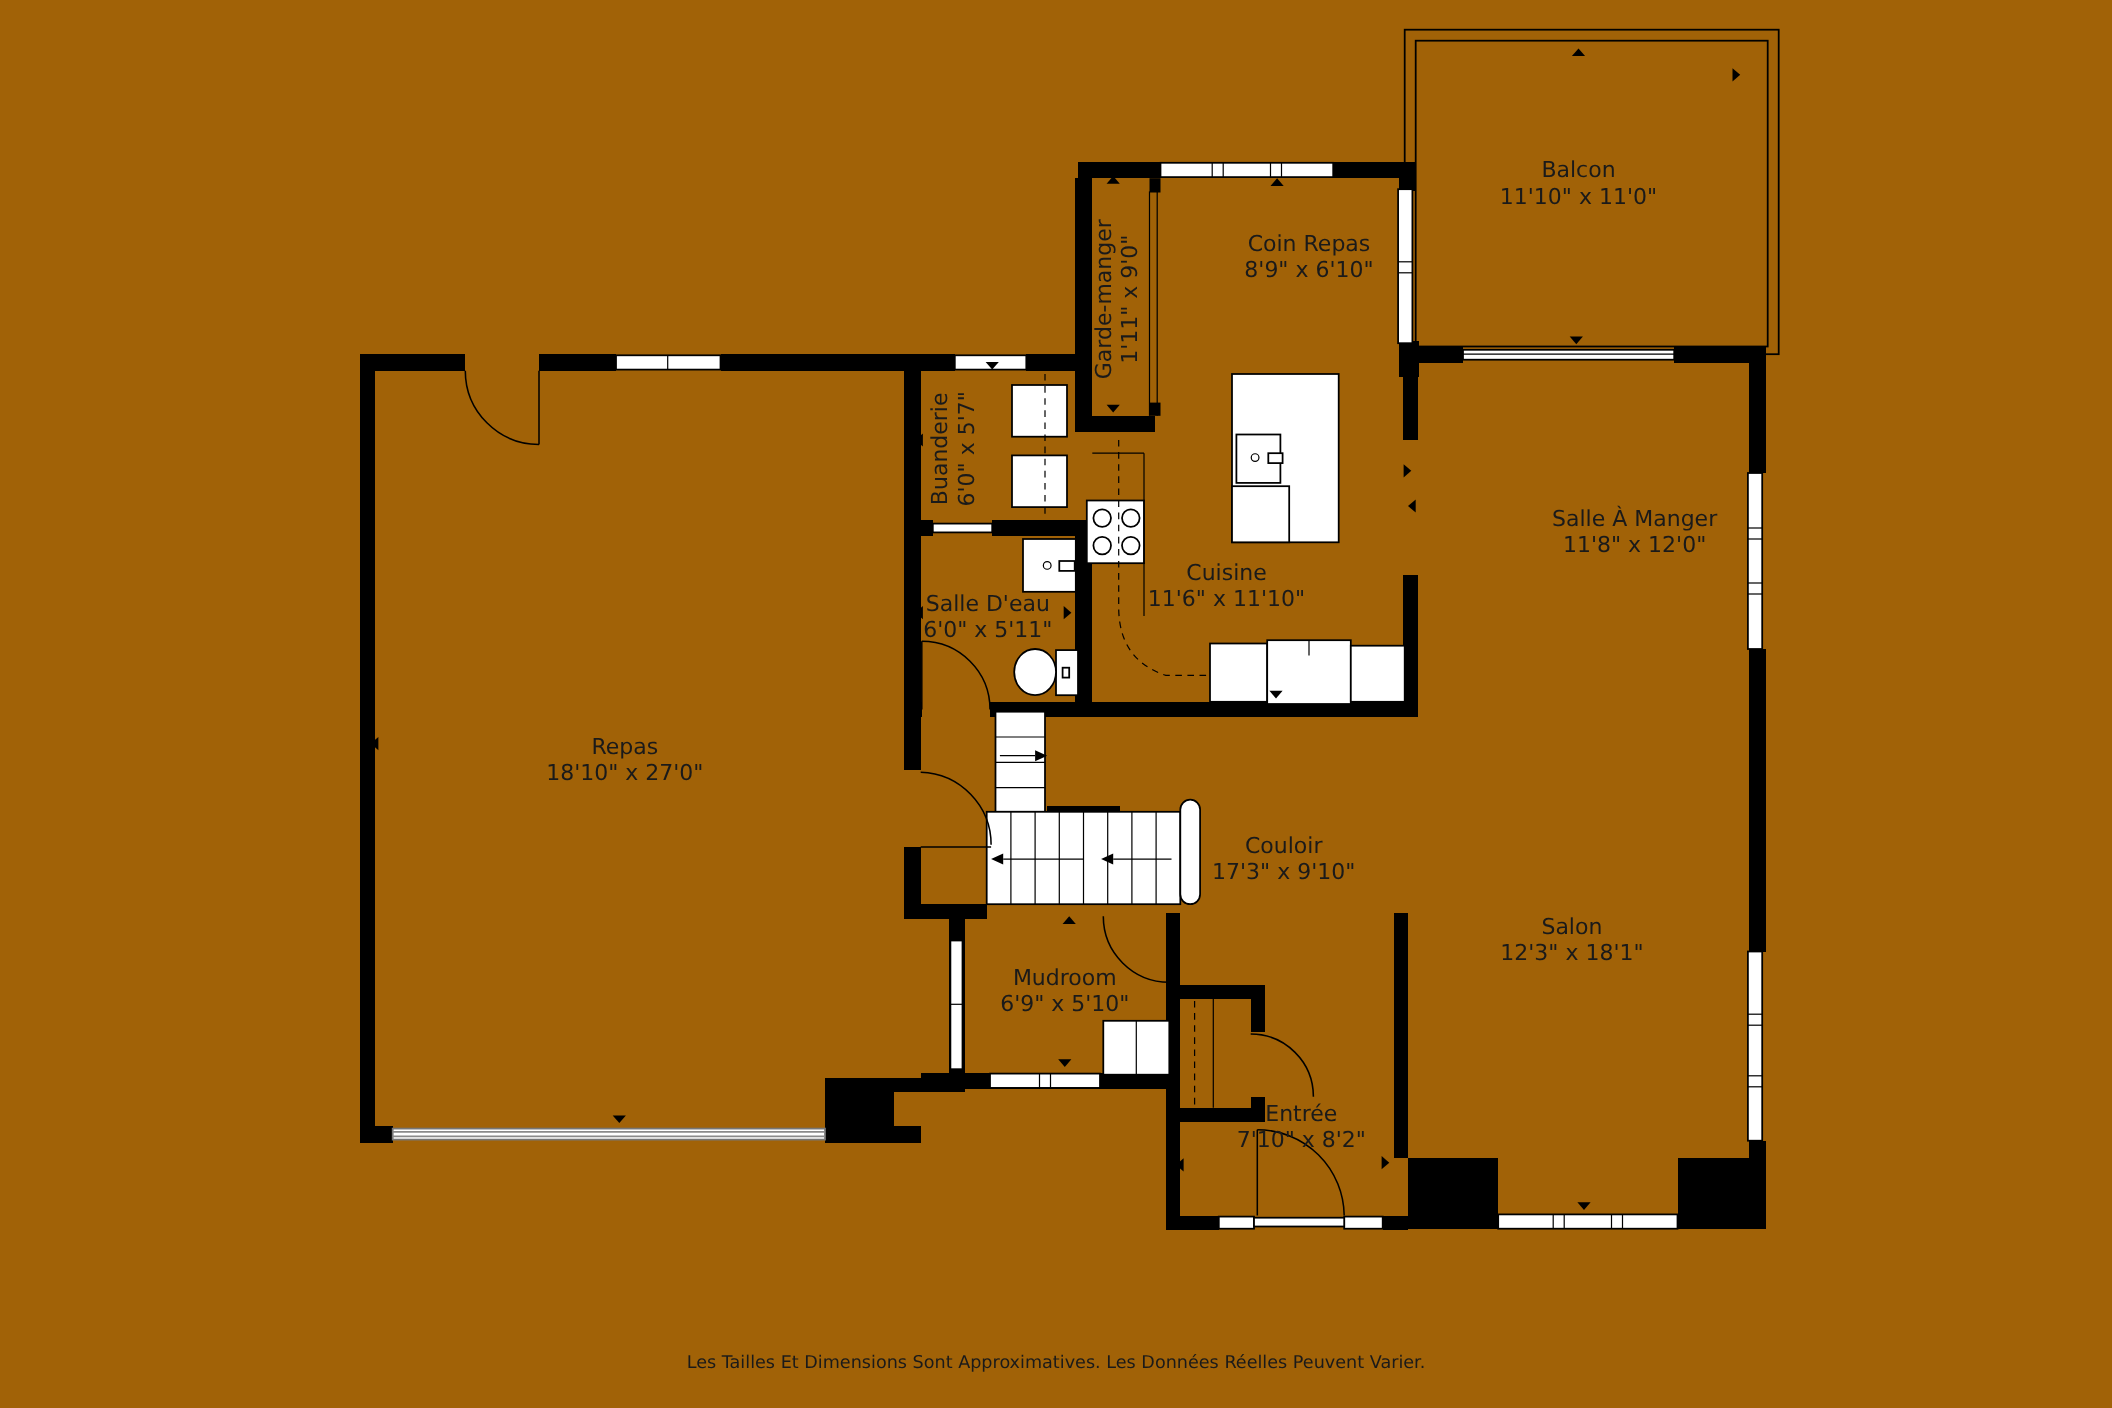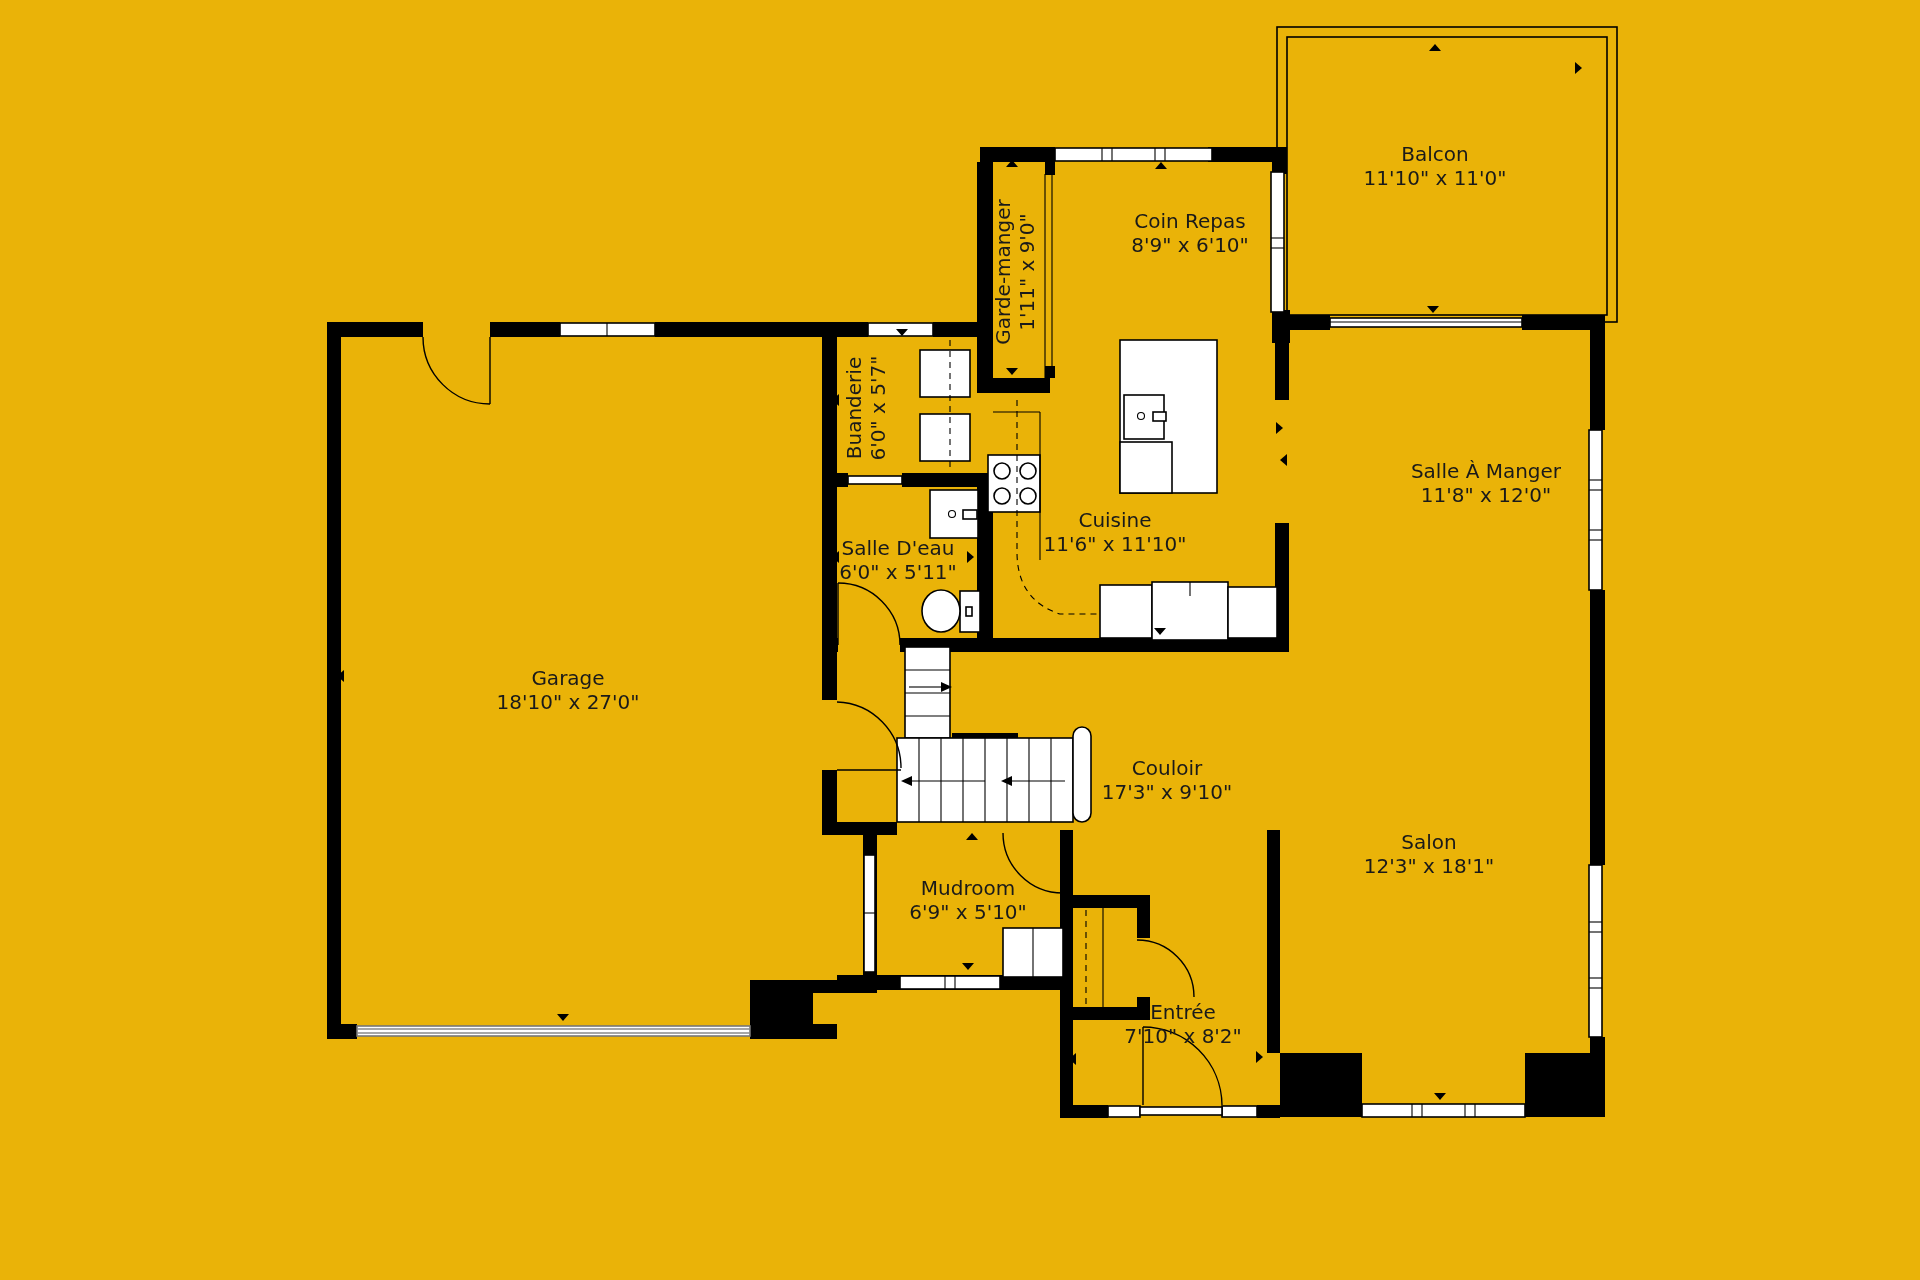--- a/index.html
+++ b/index.html
@@ -1,16 +1,16 @@
 <!DOCTYPE html>
 <html><head>
 <meta charset="utf-8">
 <style>
   html,body{margin:0;padding:0;background:#ffffff;}
-  #plan{position:relative;width:1920px;height:1280px;background:#eab308;overflow:hidden;
+  #plan{position:relative;width:1920px;height:1280px;background:#a16207;overflow:hidden;
         font-family:"DejaVu Sans", sans-serif;}
   #plan svg{position:absolute;left:0;top:0;}
   .label{position:absolute;transform:translate(-50%,-50%);text-align:center;
          color:#1a1a1a;font-size:20px;line-height:24px;white-space:nowrap;}
   .label.vert{transform:translate(-50%,-50%) rotate(-90deg);}
   .label .nm,.label .dims{display:block;}
   .disclaimer{position:absolute;left:50%;top:1238px;transform:translate(-50%,-50%);
          color:#1a1a1a;font-size:16px;white-space:nowrap;}
   .wall{fill:#000;}
   .thin{fill:#fff;stroke:#000;stroke-width:1.6;}
@@ -317,33 +317,34 @@
   </div>
   <div class="label" style="left:1115px;top:532px">
     <span class="nm">Cuisine</span>
       <span class="dims">11'6" x 11'10"</span>
   </div>
   <div class="label" style="left:1486px;top:483px">
     <span class="nm">Salle À Manger</span>
       <span class="dims">11'8" x 12'0"</span>
   </div>
   <div class="label" style="left:568px;top:690px">
-    <span class="nm">Garage</span>
+    <span class="nm">Repas</span>
       <span class="dims">18'10" x 27'0"</span>
   </div>
   <div class="label" style="left:1167px;top:780px">
     <span class="nm">Couloir</span>
       <span class="dims">17'3" x 9'10"</span>
   </div>
   <div class="label" style="left:968px;top:900px">
     <span class="nm">Mudroom</span>
       <span class="dims">6'9" x 5'10"</span>
   </div>
   <div class="label" style="left:1429px;top:854px">
     <span class="nm">Salon</span>
       <span class="dims">12'3" x 18'1"</span>
   </div>
   <div class="label" style="left:1183px;top:1024px">
     <span class="nm">Entrée</span>
       <span class="dims">7'10" x 8'2"</span>
   </div>
 
+  <div class="disclaimer">Les Tailles Et Dimensions Sont Approximatives. Les Données Réelles Peuvent Varier.</div>
 </div>
 
 </body></html>

